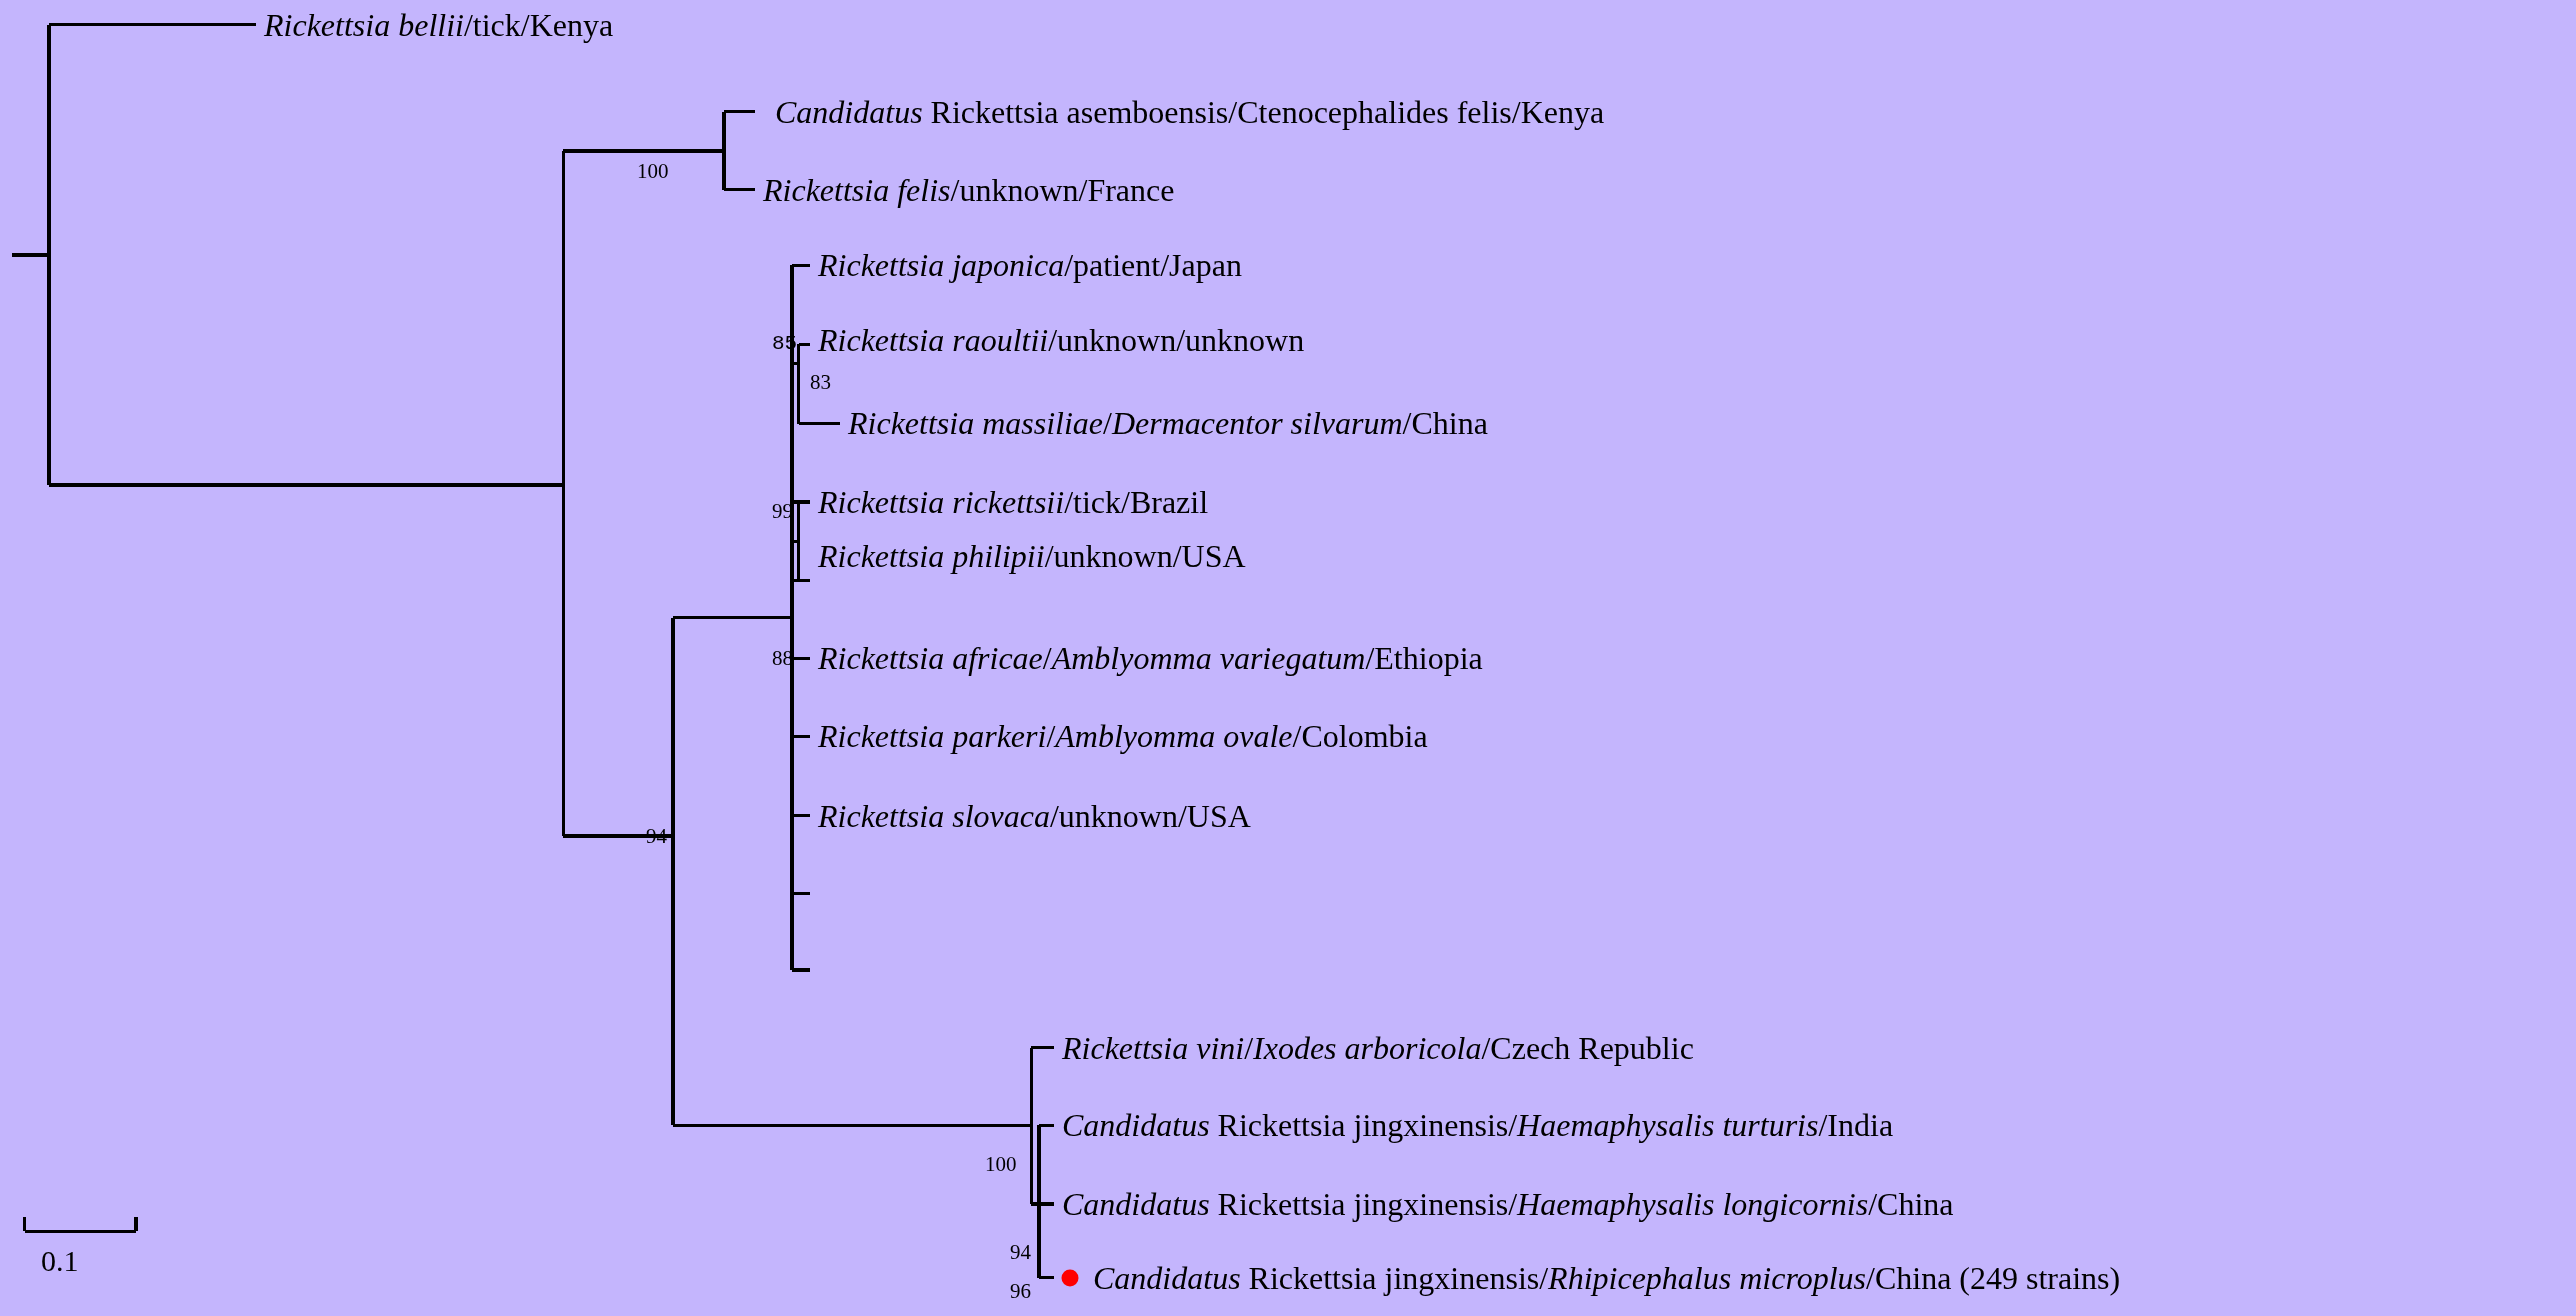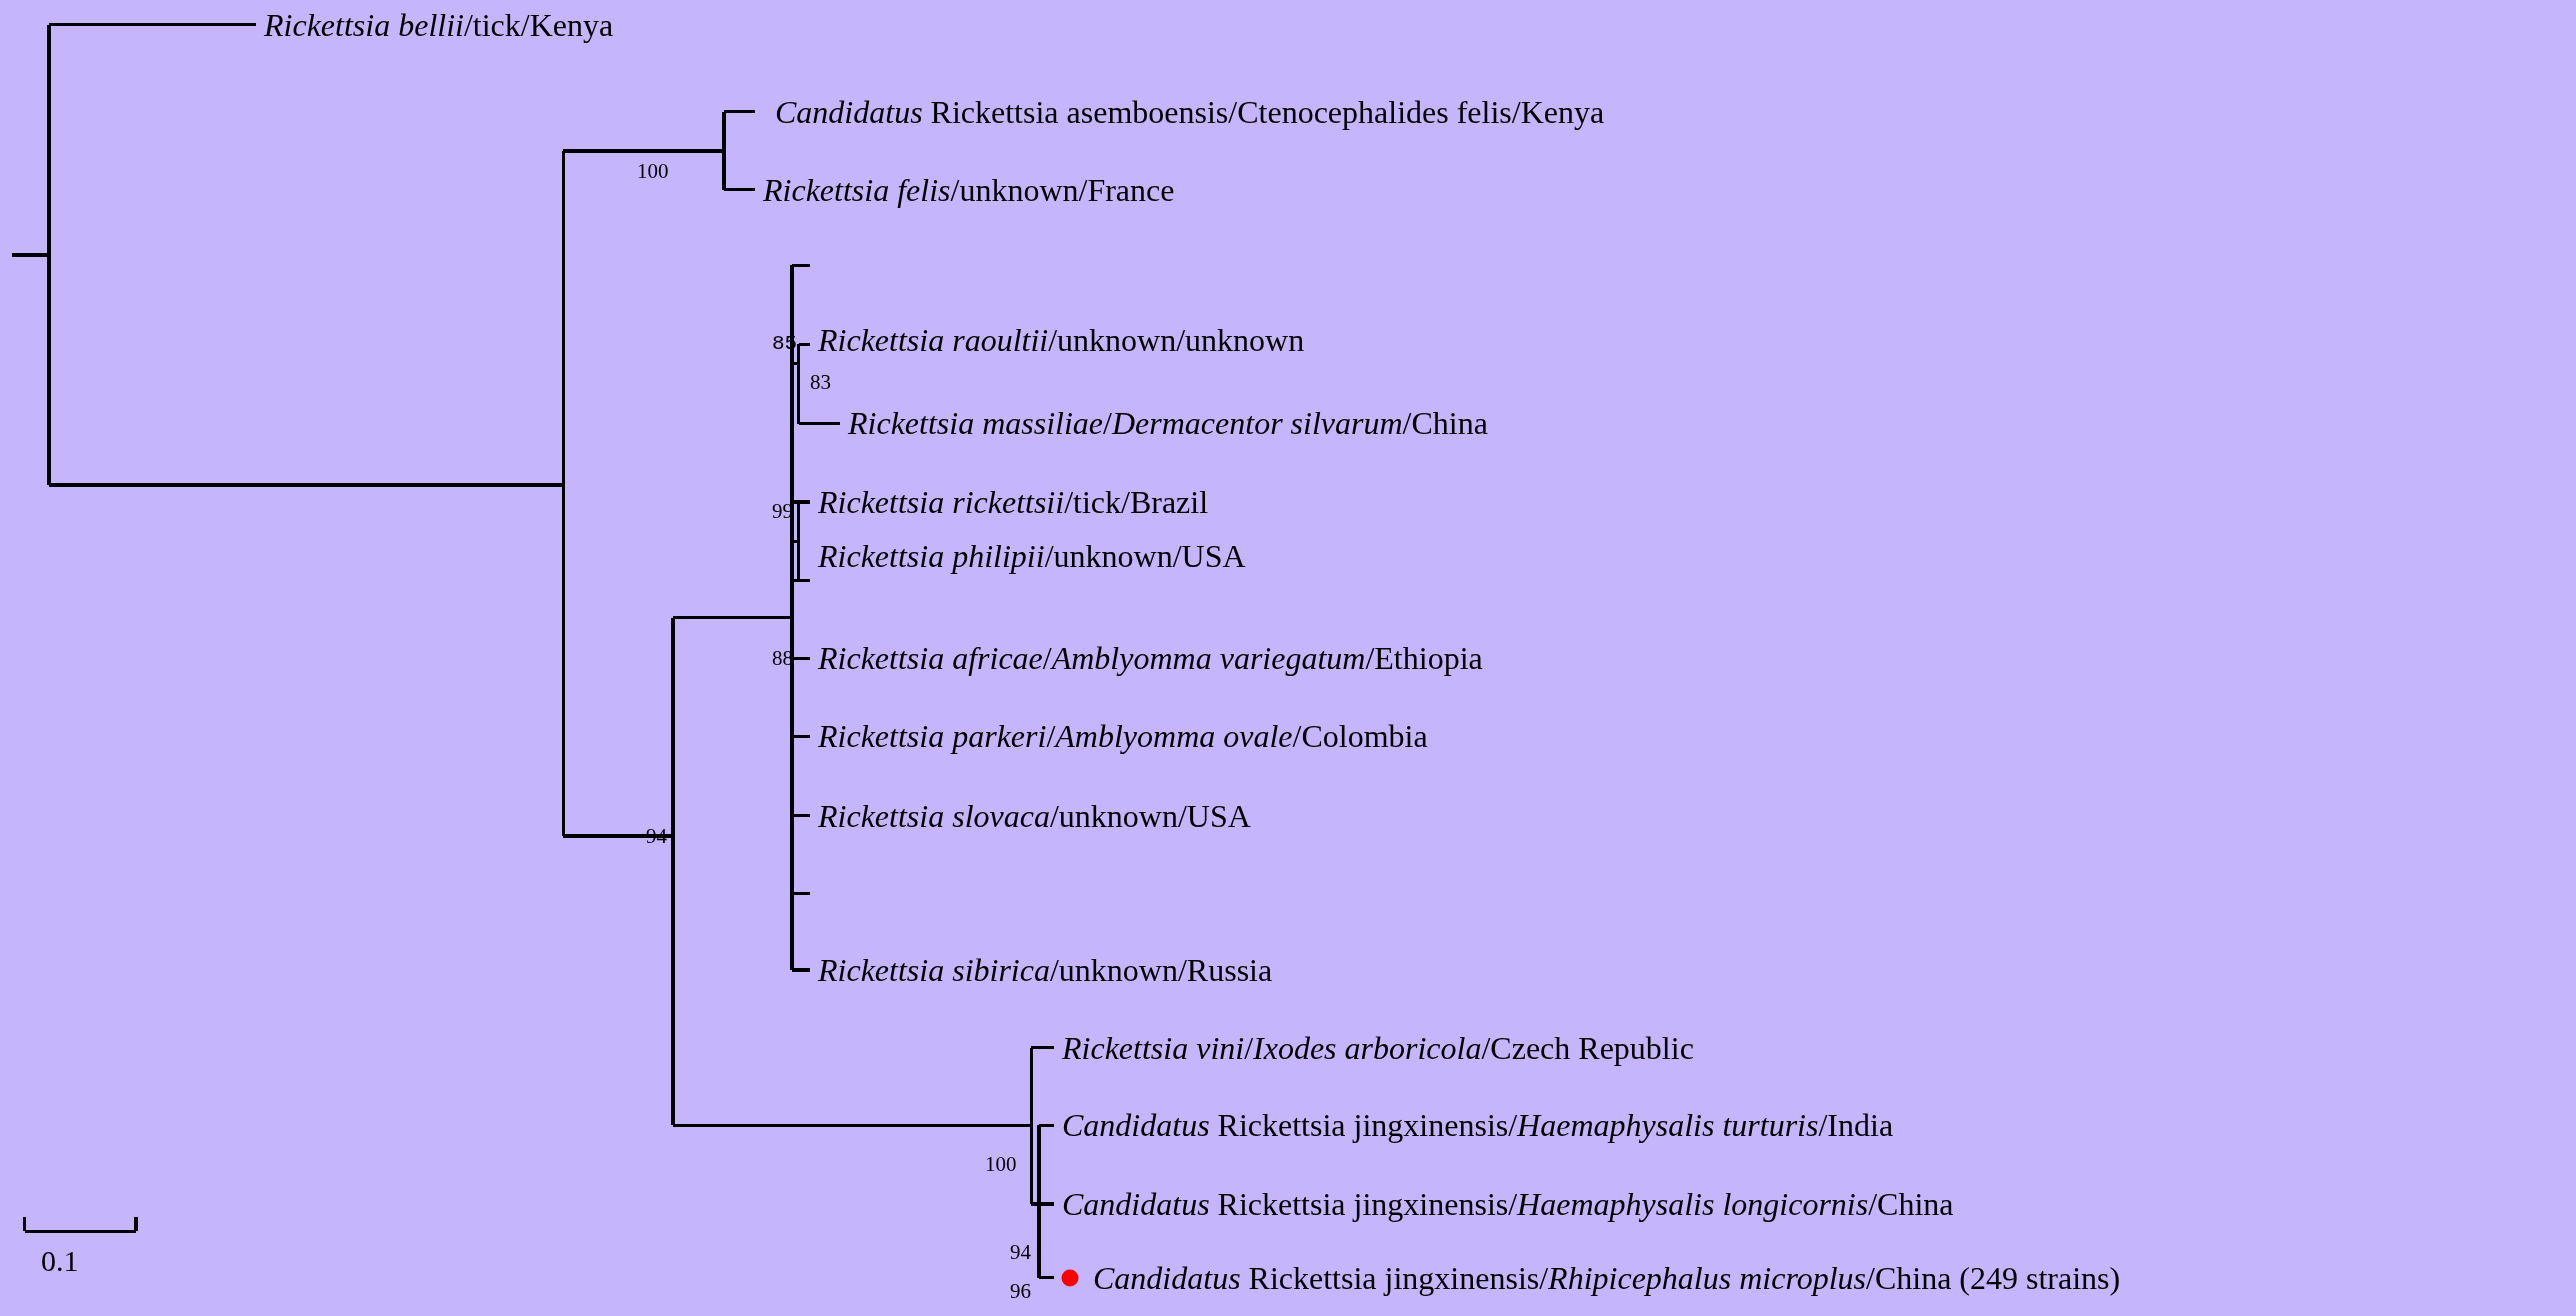--- a/index.html
+++ b/index.html
@@ -134,43 +134,43 @@
 
   <div class="taxon-label" style="left:264px; top:25px;">
     <span class="it">Rickettsia bellii</span><span>/tick/Kenya</span>
   </div>
   <div class="taxon-label" style="left:775px; top:112px;">
     <span class="it">Candidatus</span><span> Rickettsia asemboensis/Ctenocephalides felis/Kenya</span>
   </div>
   <div class="taxon-label" style="left:763px; top:190px;">
     <span class="it">Rickettsia felis</span><span>/unknown/France</span>
   </div>
+  <div class="taxon-label" style="left:818px; top:265px;">
+    <span class="it">Rickettsia japonica</span><span>/patient/Japan</span>
+  </div>
   <div class="taxon-label" style="left:818px; top:340px;">
     <span class="it">Rickettsia raoultii</span><span>/unknown/unknown</span>
   </div>
   <div class="taxon-label" style="left:848px; top:423px;">
     <span class="it">Rickettsia massiliae</span><span>/</span><span class="it">Dermacentor silvarum</span><span>/China</span>
   </div>
   <div class="taxon-label" style="left:818px; top:502px;">
     <span class="it">Rickettsia rickettsii</span><span>/tick/Brazil</span>
   </div>
   <div class="taxon-label" style="left:818px; top:556px;">
     <span class="it">Rickettsia philipii</span><span>/unknown/USA</span>
   </div>
   <div class="taxon-label" style="left:818px; top:658px;text-align:right;">
     <span class="it">Rickettsia africae</span><span>/</span><span class="it">Amblyomma variegatum</span><span>/Ethiopia</span>
   </div>
   <div class="taxon-label" style="left:818px; top:736px;">
     <span class="it">Rickettsia parkeri</span><span>/</span><span class="it">Amblyomma ovale</span><span>/Colombia</span>
   </div>
   <div class="taxon-label" style="left:818px; top:816px;">
     <span class="it">Rickettsia slovaca</span><span>/unknown/USA</span>
-  </div>
-  <div class="taxon-label" style="left:818px; top:970px;">
-    <span class="it">Rickettsia sibirica</span><span>/unknown/Russia</span>
   </div>
   <div class="taxon-label" style="left:1062px; top:1048px;">
     <span class="it">Rickettsia vini</span><span>/</span><span class="it">Ixodes arboricola</span><span>/Czech Republic</span>
   </div>
   <div class="taxon-label" style="left:1062px; top:1125px;">
     <span class="it">Candidatus</span><span> Rickettsia jingxinensis/</span><span class="it">Haemaphysalis turturis</span><span>/India</span>
   </div>
   <div class="taxon-label" style="left:1062px; top:1204px;">
     <span class="it">Candidatus</span><span> Rickettsia jingxinensis/</span><span class="it">Haemaphysalis longicornis</span><span>/China</span>
   </div>

